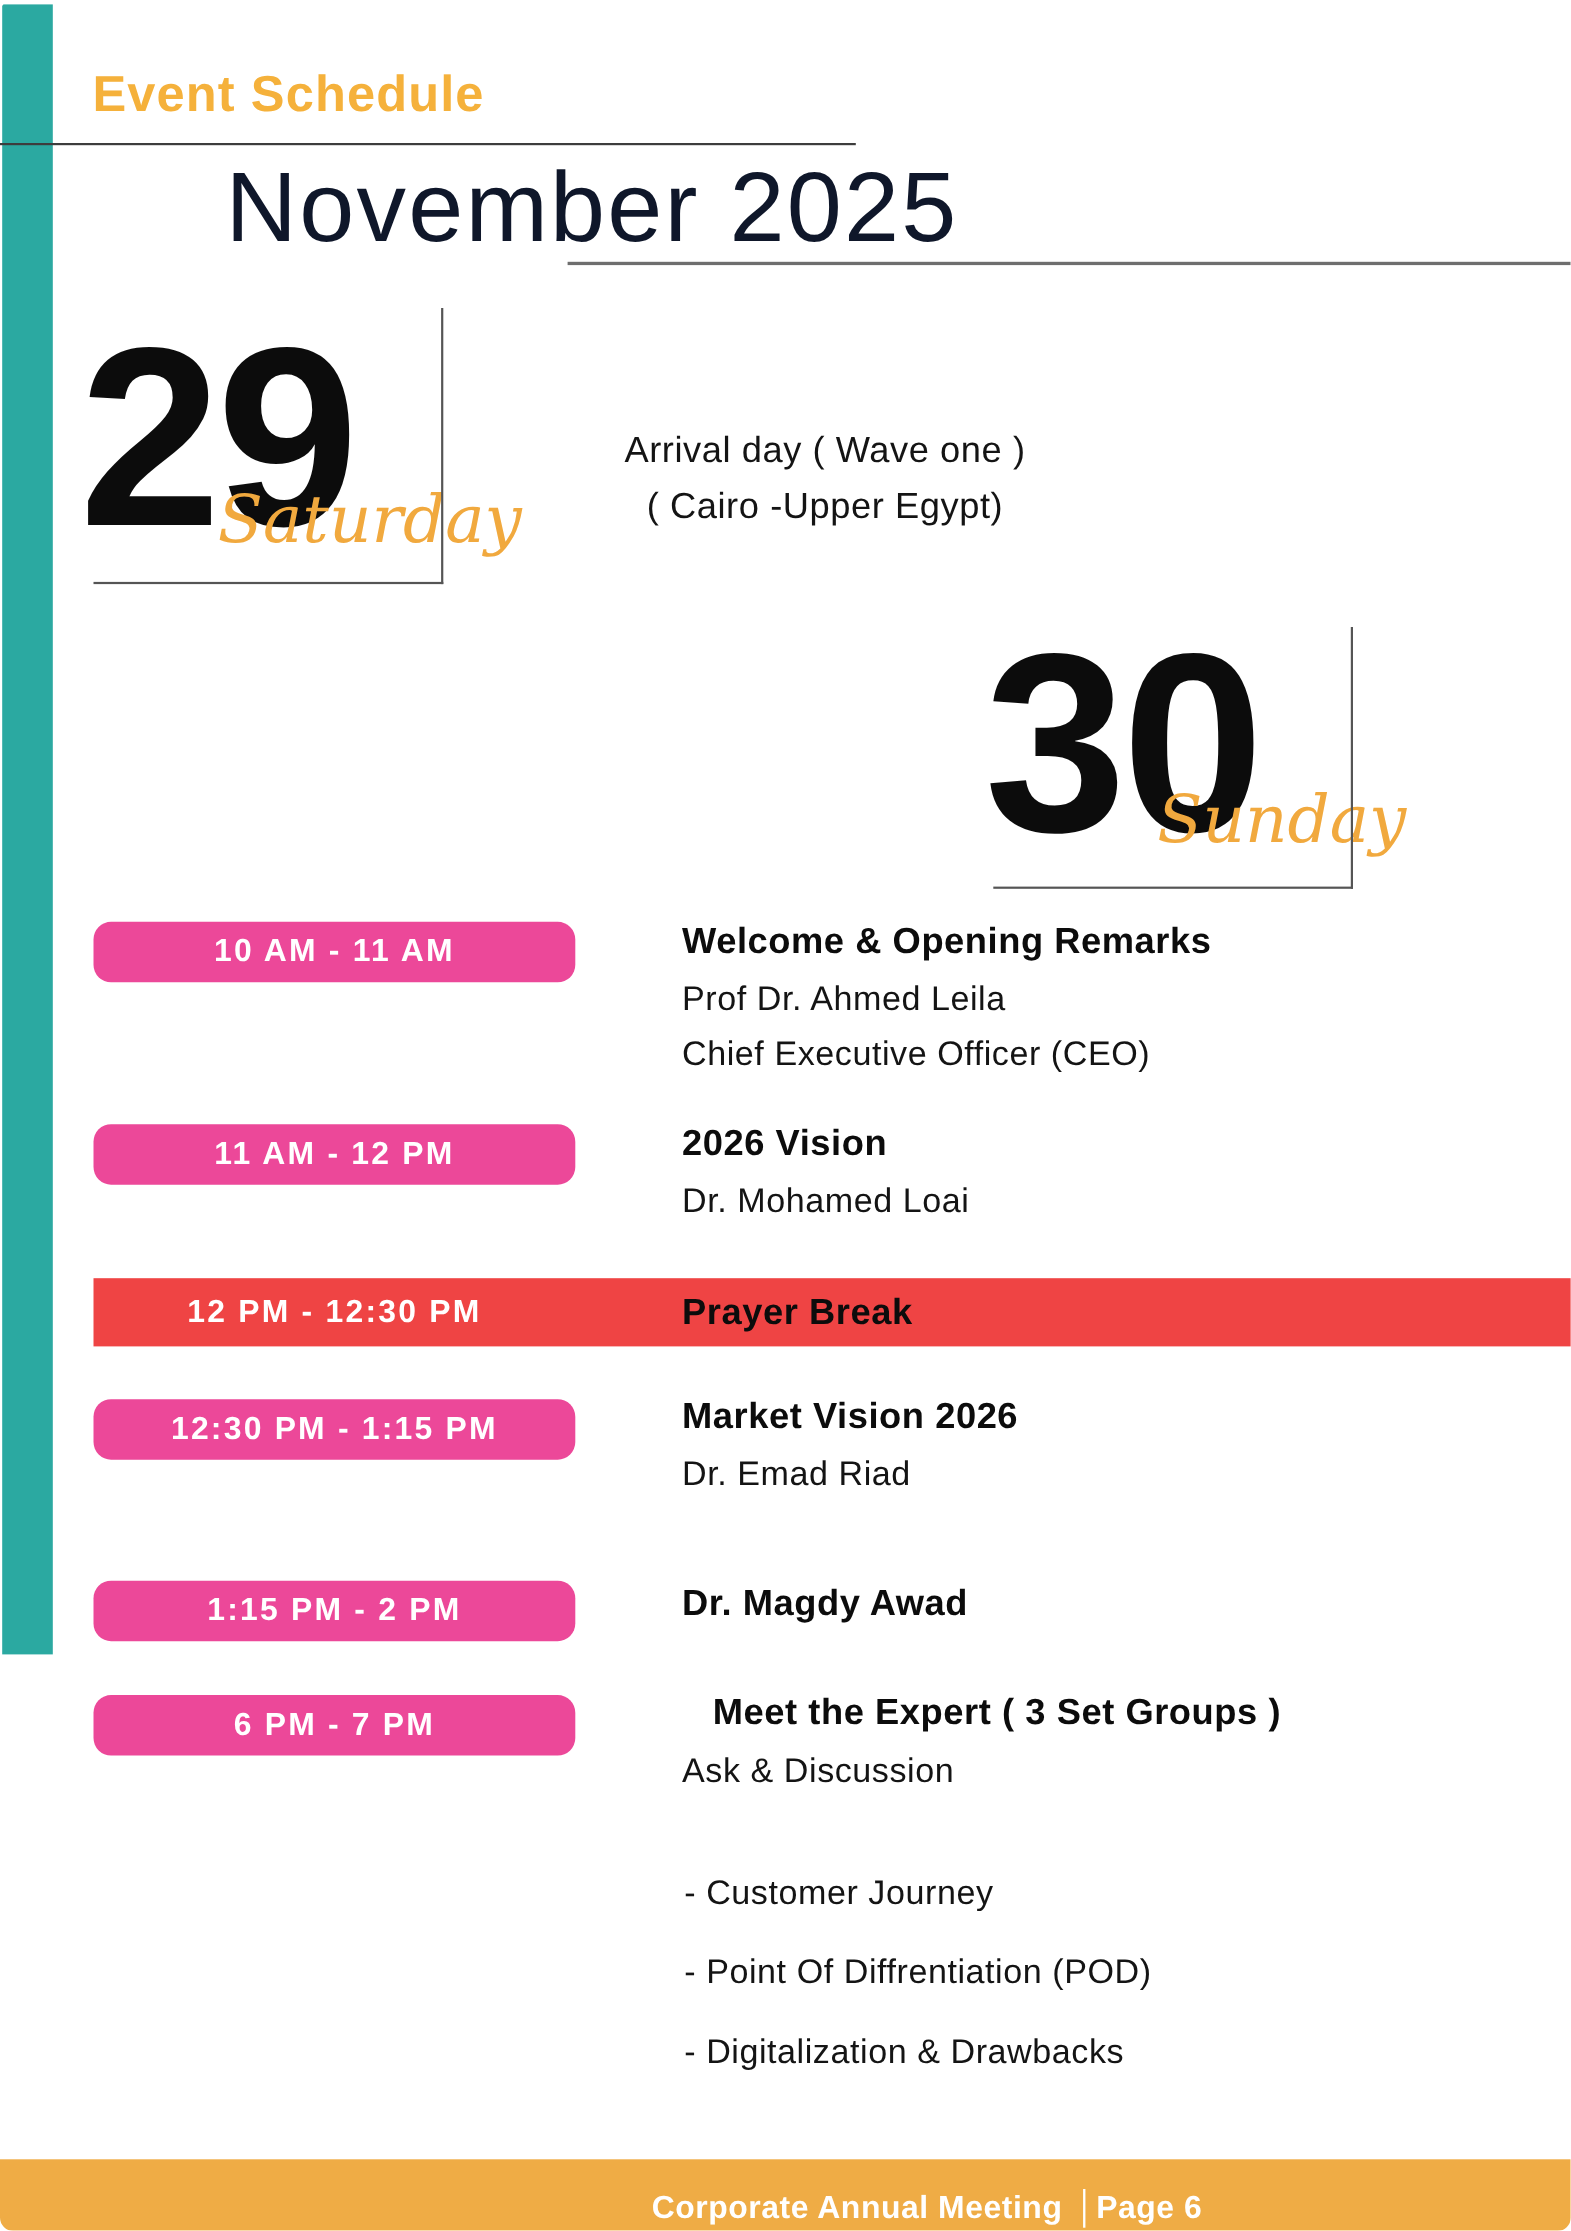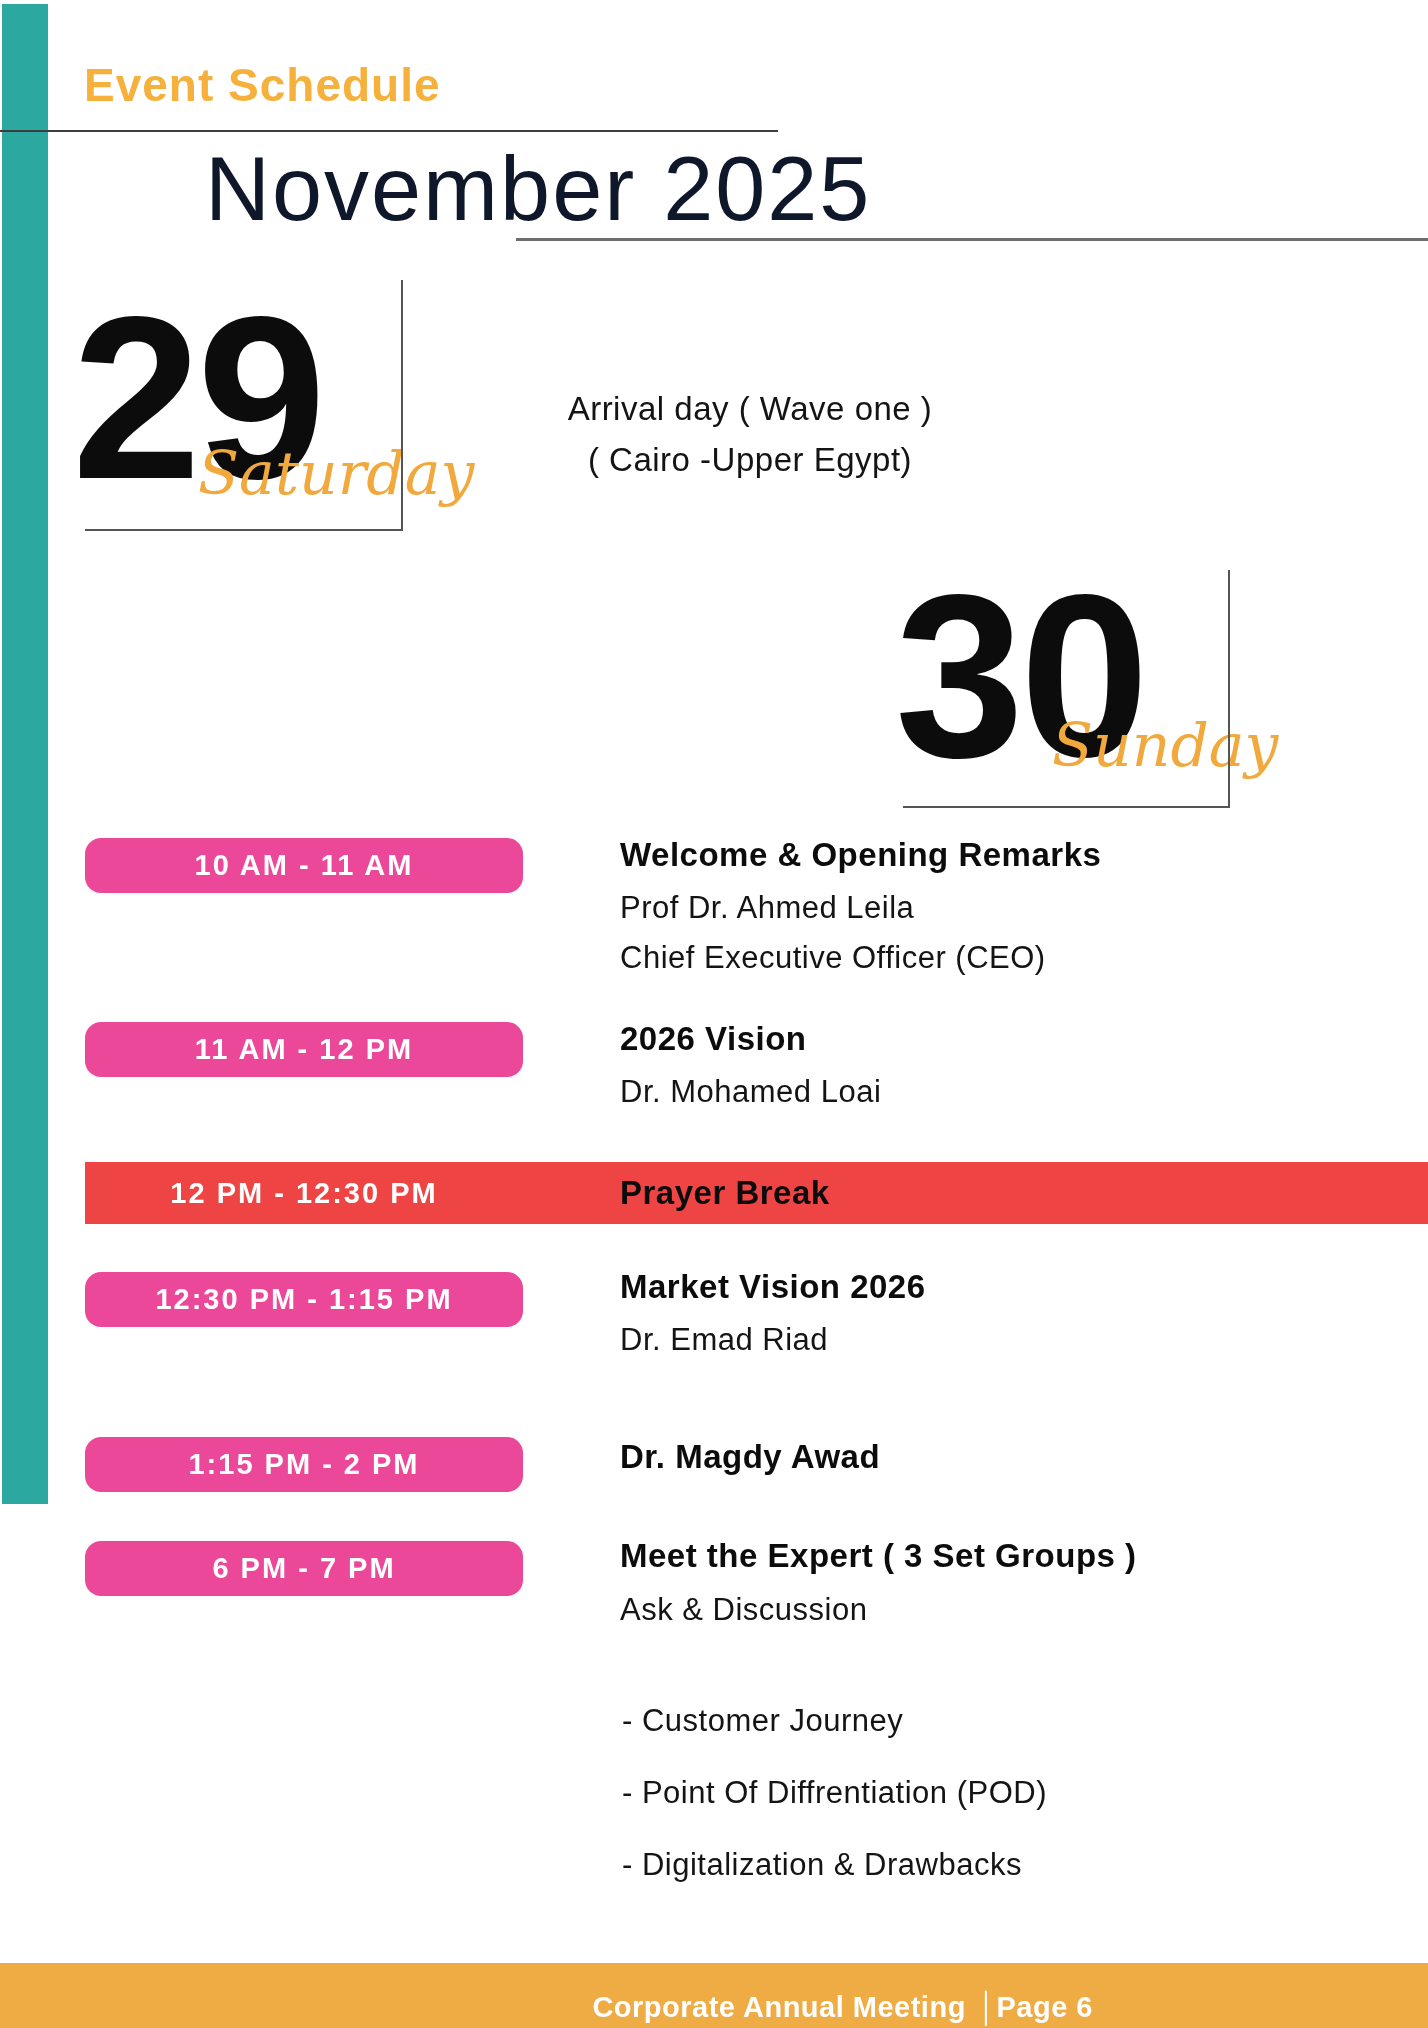--- a/index.html
+++ b/index.html
@@ -1,18 +1,18 @@
 <!DOCTYPE html>
 <html><head>
 <meta charset="utf-8">
 <style>
   html,body{margin:0;padding:0;background:#ffffff;}
   .page{
     position:relative;width:1428px;height:2028px;background:#ffffff;overflow:hidden;
-    font-family:"Liberation Sans",sans-serif;color:#121212;
+    font-family:"Liberation Sans",sans-serif;color:#121212;border-radius:12px;
   }
   
   .left-bar{position:absolute;left:2px;top:4px;width:46px;height:1500px;background:#2BA9A1;}
   
   .rule-top{position:absolute;left:0;top:130px;width:778px;height:2px;background:#3d3d3d;}
   .title{position:absolute;left:84px;top:58px;margin:0;font-size:46px;font-weight:700;
          letter-spacing:1px;color:#F5B13B;}
   .month{position:absolute;left:205px;top:138px;margin:0;font-size:90px;font-weight:400;
          letter-spacing:2px;color:#0f172a;}
   .rule-month{position:absolute;left:516px;top:238px;width:912px;height:3px;background:#6e6e6e;}
@@ -47,21 +47,21 @@
               color:#0c0c0c;font-size:33px;font-weight:700;letter-spacing:0.5px;}
   
   .session-title{position:absolute;left:620px;font-size:33px;font-weight:700;
                  letter-spacing:0.5px;color:#0c0c0c;}
   .session-detail{position:absolute;left:620px;font-size:31px;font-weight:400;
                   letter-spacing:0.5px;color:#141414;}
   .t1{top:836px;} .d1a{top:890px;} .d1b{top:940px;}
   .t2{top:1020px;} .d2a{top:1074px;}
   .t4{top:1268px;} .d4a{top:1322px;}
   .t5{top:1438px;}
-  .t6{top:1537px;} .d6a{top:1592px;}
+  .t6{top:1537px;margin-left:28px;} .d6a{top:1592px;}
   
   .topic{position:absolute;left:622px;font-size:31px;letter-spacing:0.5px;color:#141414;}
   .tp1{top:1703px;} .tp2{top:1775px;} .tp3{top:1847px;}
   
   .footer{position:absolute;left:0;top:1963px;width:1428px;height:65px;background:#EFAC45;}
   .footer-inner{position:absolute;right:335px;top:12px;height:65px;display:flex;
                 align-items:center;color:#ffffff;font-size:29px;font-weight:600;
                 letter-spacing:0.5px;}
   .footer-sep{margin-left:12px;font-weight:400;}
 </style>

